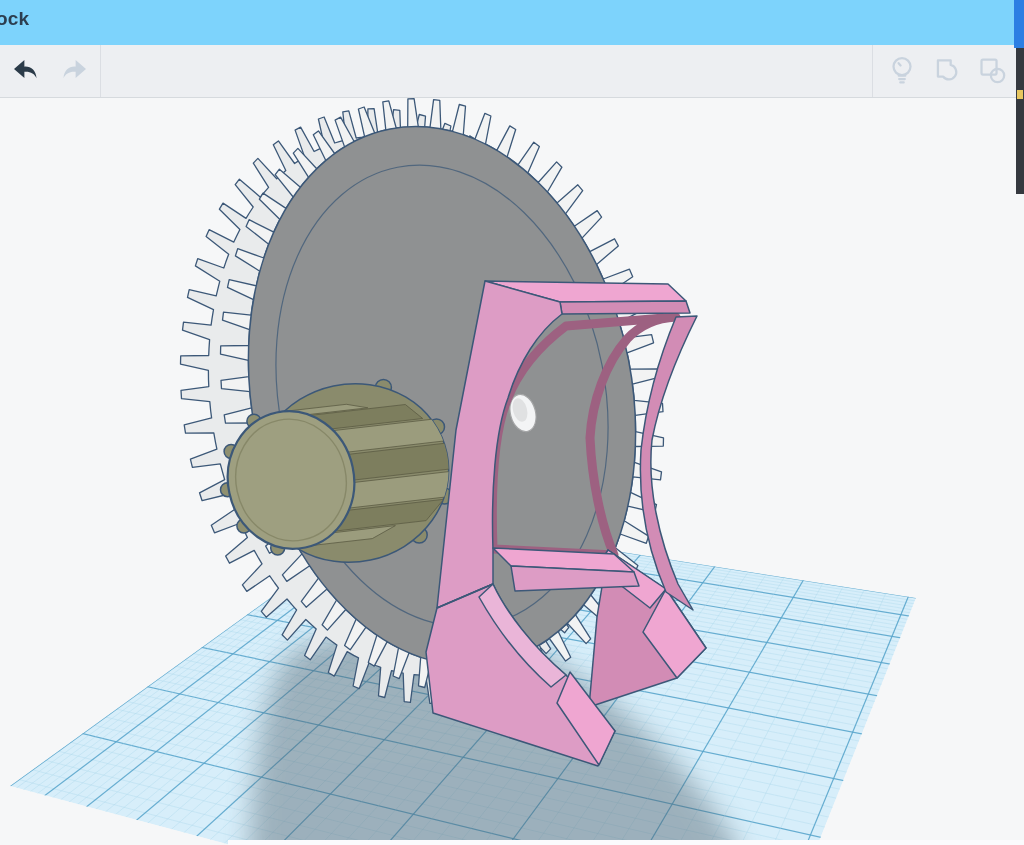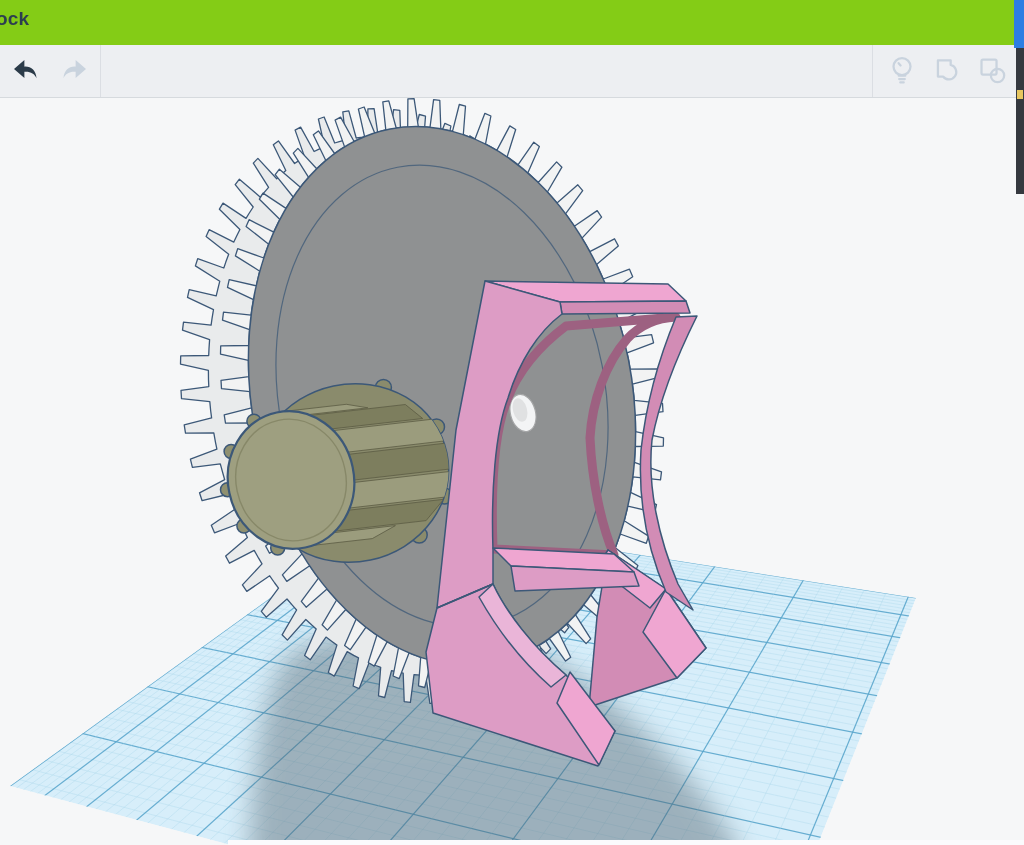--- a/index.html
+++ b/index.html
@@ -2,21 +2,21 @@
 <html><head>
 <meta charset="utf-8">
 <style>
   html,body{margin:0;padding:0;}
   body{
     width:1024px;height:845px;position:relative;overflow:hidden;
     background:#f6f7f8;font-family:"Liberation Sans",sans-serif;
   }
   .topbar{
     position:absolute;top:0;left:0;right:0;height:63px;
-    background:#84cc16;z-index:4;
+    background:#7dd3fc;z-index:4;
   }
   .project-title{
     position:absolute;left:-4px;top:8px;
     font-size:19px;font-weight:600;color:#2c3e50;letter-spacing:.2px;
   }
   .toolbar{
     position:absolute;top:45px;left:0;right:0;height:52px;
     background:#edeff2;border-bottom:1px solid #d6dade;
     z-index:4;display:flex;align-items:center;
   }

